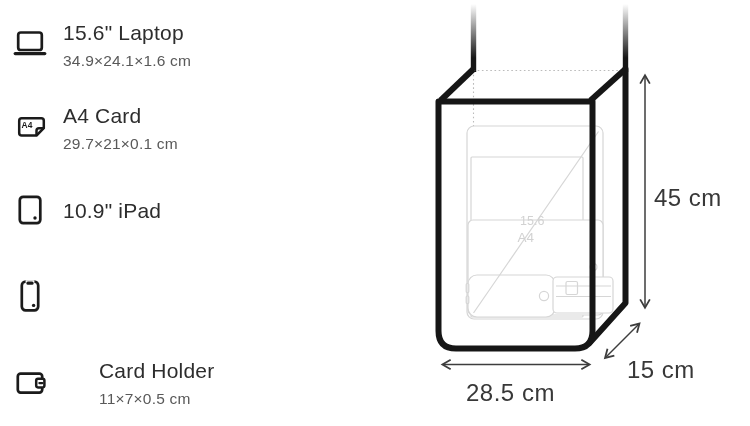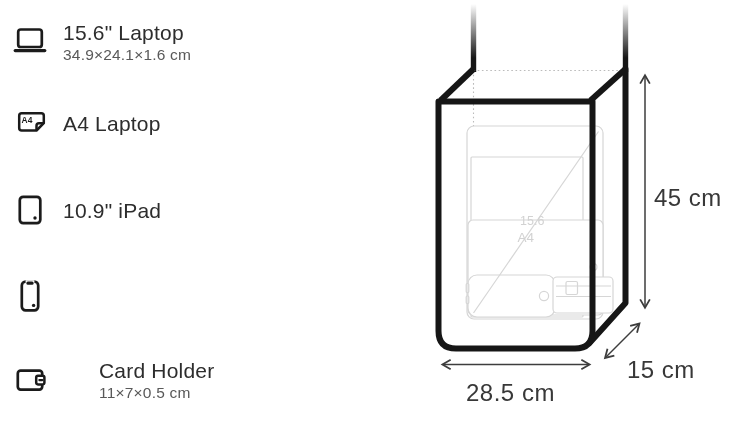--- a/index.html
+++ b/index.html
@@ -16,21 +16,21 @@
   }
   .item-icon{
     width:40px;height:40px;flex:0 0 40px;margin-right:13px;
     display:flex;align-items:center;justify-content:center;
   }
   .item-text{display:flex;flex-direction:column;}
   .item-title{
     font-size:21px;line-height:25px;color:#2d2d2d;letter-spacing:0.2px;
   }
   .item-dims{
-    font-size:15.5px;line-height:19px;margin-top:0;color:#595959;letter-spacing:0.2px;
+    font-size:15.5px;line-height:19px;margin-top:6px;color:#595959;letter-spacing:0.2px;
   }
   svg text{font-family:"Liberation Sans", sans-serif;}
   .dim-label{font-size:24px;fill:#383838;letter-spacing:0.5px;}
   .ghost-label{fill:#d2d2d2;}
 </style>
 </head>
 <body>
 
 <div class="stage">
 
@@ -49,21 +49,22 @@
 
   <div class="item-row" style="top:103px;">
     <span class="item-icon">
       <svg width="36" height="36" viewBox="0 0 36 36" fill="none">
         <path d="M7.2 10.8 C7.2 9.4 8.3 8.3 9.7 8.3 H29.3 C30.7 8.3 31.8 9.4 31.8 10.8 V18.2 L24.5 25.5 H9.7 C8.3 25.5 7.2 24.4 7.2 23 Z" stroke="#1b1b1b" stroke-width="2.5" stroke-linejoin="round"></path>
         <path d="M31.8 18.2 H27 C25.6 18.2 24.5 19.3 24.5 20.7 V25.5" stroke="#1b1b1b" stroke-width="2.5" stroke-linejoin="round"></path>
         <text x="9.6" y="17.6" font-size="8.4" font-weight="bold" fill="#1b1b1b">A4</text>
       </svg>
     </span>
     <span class="item-text">
-      <span class="item-title">A4 Laptop</span>
+      <span class="item-title">A4 Card</span>
+      <span class="item-dims">29.7×21×0.1 cm</span>
     </span>
   </div>
 
   <div class="item-row" style="top:190px;">
     <span class="item-icon">
       <svg width="36" height="36" viewBox="0 0 36 36" fill="none">
         <rect x="7.8" y="4.8" width="20.5" height="26.4" rx="3.4" stroke="#1b1b1b" stroke-width="2.7"></rect>
         <circle cx="23" cy="26" r="1.7" fill="#1b1b1b"></circle>
       </svg>
     </span>

